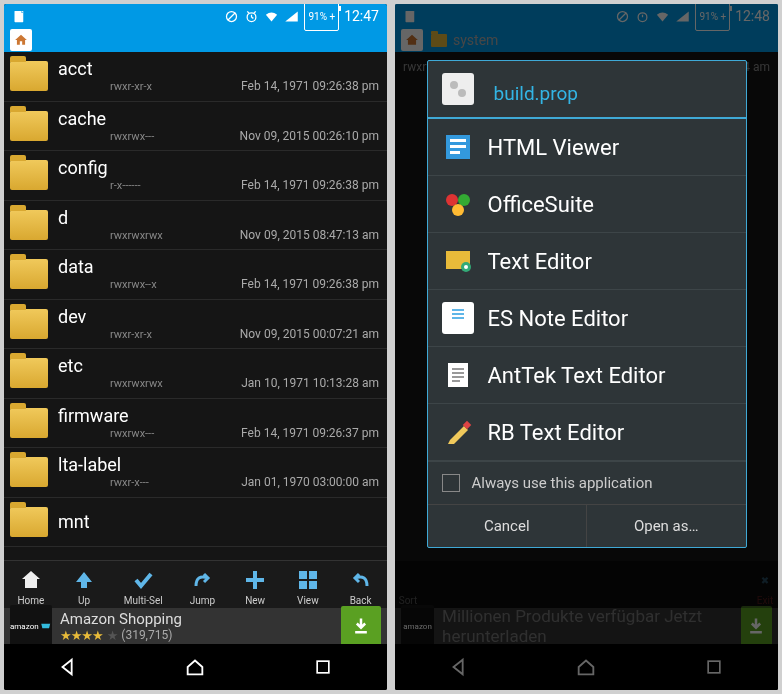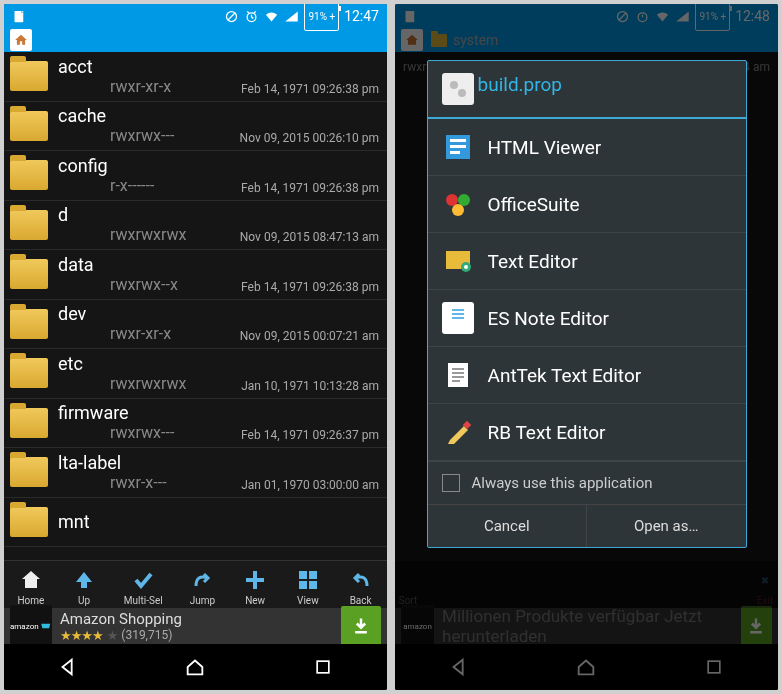--- a/index.html
+++ b/index.html
@@ -16,45 +16,45 @@
 .home-icon { width: 22px; height: 22px; background: #fff; border-radius: 2px; display:flex; align-items:center; justify-content:center; }
 .breadcrumb { color: #b0b0b0; font-size: 14px; margin-left: 8px; display:flex; align-items:center; gap:6px; }
 .bc-folder { width:16px; height:13px; background:#e8bb3a; border-radius:1px; position:relative; }
 .bc-folder::before { content:''; position:absolute; top:-3px; left:0; width:7px; height:3px; background:#e8bb3a; border-radius:1px 1px 0 0; }
 .filelist { flex: 1; background: #151515; overflow: hidden; }
 .file-row { display: flex; align-items: center; padding: 4px 8px 4px 6px; border-bottom: 1px solid #2a2a2a; height: 49.5px; }
 .folder-icon { width: 38px; height: 30px; background: linear-gradient(#f0c95b,#d9a830); border-radius: 2px; position: relative; flex-shrink:0; margin-right:10px; }
 .folder-icon::before { content:''; position:absolute; top:-5px; left:0; width:16px; height:6px; background:#d9a830; border-radius:2px 2px 0 0; }
 .file-info { flex: 1; display:flex; flex-direction:column; }
 .file-name { color: #fff; font-size: 18px; line-height:1.1; }
-.file-perm { color: #888; font-size: 16px; margin-left: 12px; padding-left: 40px; }
+.file-perm { color: #888; font-size: 11px; margin-left: 12px; padding-left: 40px; }
 .file-date { color: #aaa; font-size: 12px; align-self: flex-end; }
 .file-row-inner { display:flex; align-items:flex-end; justify-content:space-between; }
 .toolbar { background: #1a1a1a; display: flex; justify-content: space-around; padding: 6px 0 2px 0; border-top:1px solid #333; }
 .tb-item { display:flex; flex-direction:column; align-items:center; color:#ccc; font-size:10px; gap:2px; }
 .tb-icon { width:26px; height:26px; display:flex; align-items:center; justify-content:center; color:#5fb6e8; }
 .ad { background: #333; height: 36px; display:flex; align-items:center; padding:0 6px; gap:8px; }
 .ad-thumb { width:42px; height:42px; background:#111; display:flex; align-items:center; justify-content:center; border-radius:2px; color:#fff; font-size:8px; text-align:center;}
 .ad-text { flex:1; color:#ddd; }
 .ad-title { font-size:15px; }
 .ad-sub { font-size:12px; color:#aaa; display:flex; align-items:center; gap:4px; }
 .ad-dl { width:40px; height:40px; background:#5aa022; display:flex; align-items:center; justify-content:center; border-radius:2px; }
 .navbar { background:#000; height:46px; display:flex; justify-content:space-around; align-items:center; }
 .nav-btn { width:32px; height:32px; color:#fff; display:flex; align-items:center; justify-content:center; }
 .star { color:#e8bb3a; font-size:13px; letter-spacing:-1px; }
 .star.gray { color:#555; }
 
 
 .dim { position:relative; }
 .overlay { position:absolute; top:0; left:0; right:0; bottom:0; background:rgba(0,0,0,0.6); display:flex; align-items:flex-start; justify-content:center; padding-top:56px; }
 .dialog { width: 320px; background:#2e3538; border:1px solid #3fa9d6; border-radius:2px; }
-.dialog-header { display:flex; align-items:flex-start; padding:12px 14px; gap:4px; border-bottom:2px solid #3fa9d6; }
+.dialog-header { display:flex; align-items:flex-end; padding:12px 14px; gap:20px; border-bottom:2px solid #3fa9d6; }
 .dh-icon { width:32px; height:32px; background:#eee; border-radius:3px; }
 .dh-title { color:#33b5e5; font-size:19px; }
-.dialog-item { display:flex; align-items:center; padding:12px 14px; gap:14px; border-bottom:1px solid #3d4548; color:#fff; font-size:19px; }
+.dialog-item { display:flex; align-items:center; padding:12px 14px; gap:14px; border-bottom:1px solid #3d4548; color:#fff; font-size:22px; }
 .di-icon { width:32px; height:32px; border-radius:3px; flex-shrink:0; display:flex; align-items:center; justify-content:center; }
 .dialog-check { display:flex; align-items:center; padding:12px 14px; gap:12px; color:#ccc; font-size:15px; border-top:1px solid #3d4548; }
 .checkbox { width:18px; height:18px; border:1.5px solid #888; }
 .dialog-btns { display:flex; border-top:1px solid #444; }
 .dialog-btn { flex:1; text-align:center; padding:12px 0; color:#ddd; font-size:15px; border-right:1px solid #444; }
 .dialog-btn:last-child { border-right:none; }
 
 .bg-row { display:flex; align-items:center; padding:4px 8px; height:30px; font-size:12px; color:#888; justify-content:space-between;}
 .toolbar-dim { opacity:0.4; }
 .ad-text-dim { color:#777; font-size:17px; line-height:1.2; }

